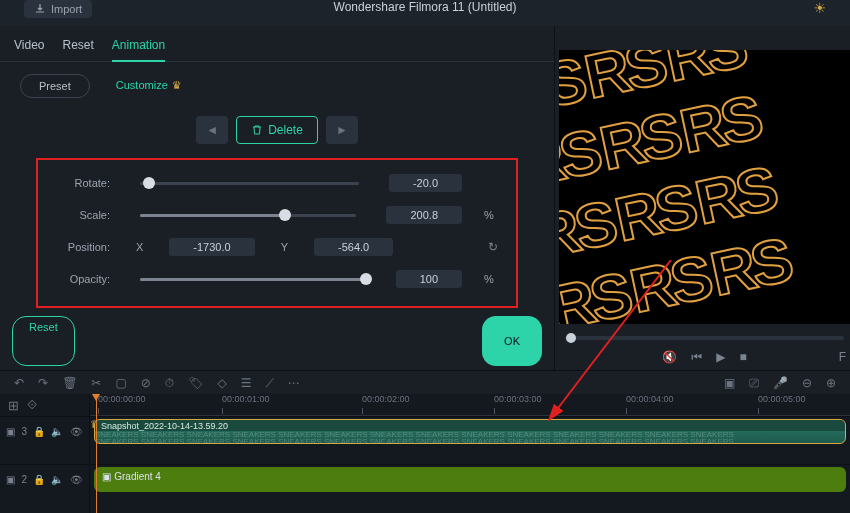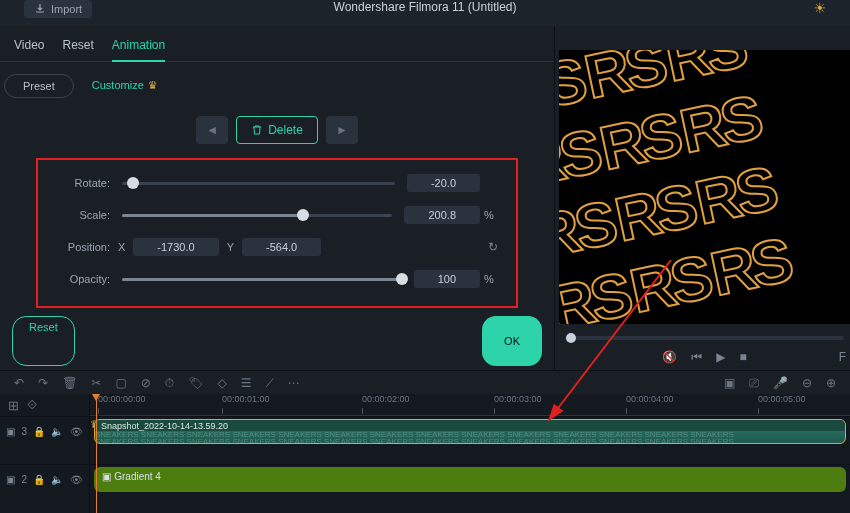--- a/index.html
+++ b/index.html
@@ -7,32 +7,32 @@
 .topbar{height:26px;display:flex;align-items:flex-start;padding:0 24px;background:#1d232b}
 .import-btn{display:flex;align-items:center;gap:5px;background:#2a323d;border-radius:4px;padding:3px 10px;color:#9aa4af;font-size:11px}
 .import-btn svg{width:12px;height:12px}
 .title{position:absolute;left:50%;transform:translateX(-50%);color:#c8d0d9;font-size:12px;font-weight:500}
 .tips-icon{margin-left:auto;color:#d4a842;font-size:14px}
 .main{display:flex;height:344px}
 .left-panel{width:555px;border-right:1px solid #0d1117;display:flex;flex-direction:column}
 .tabs{display:flex;gap:18px;padding:8px 14px 0;border-bottom:1px solid #2a323d}
 .tab{color:#b8c0c9;padding:4px 0 8px;font-size:12px;cursor:pointer}
 .tab.active{color:#2dd4a9;border-bottom:2px solid #2dd4a9;margin-bottom:-1px}
-.sub-tabs{display:flex;padding:12px 4px}
+.sub-tabs{display:flex;gap:8px;padding:12px 20px}
 .sub-tab{padding:5px 18px;border-radius:14px;font-size:11px;color:#b8c0c9}
 .sub-tab.bordered{border:1px solid #3a434f}
 .sub-tab.active{color:#2dd4a9}
 .crown{color:#d4a842;margin-left:4px}
 .action-row{display:flex;gap:8px;padding:6px 0 14px;justify-content:center}
 .action-btn{height:28px;border-radius:4px;display:flex;align-items:center;justify-content:center}
 .sq-btn{width:32px;background:#2a323d;color:#6a7480}
 .delete-btn{border:1px solid #2dd4a9;color:#2dd4a9;padding:0 14px;gap:5px;font-size:12px}
 .delete-btn svg{width:12px;height:12px}
 .red-box{border:2px solid #e02020;margin:0 36px;padding:14px 18px 18px}
-.prop-row{display:flex;align-items:center;margin-bottom:14px;gap:4px}
+.prop-row{display:flex;align-items:center;margin-bottom:14px;gap:22px}
 .prop-row:last-child{margin-bottom:0}
 .prop-label{width:54px;text-align:right;color:#9aa4af;font-size:11px}
 .slider{flex:1;height:3px;background:#3a434f;border-radius:2px;position:relative;margin:0 8px}
 .slider-fill{height:100%;background:#7a8490;border-radius:2px;position:absolute}
 .slider-thumb{width:12px;height:12px;background:#d8dde3;border-radius:50%;position:absolute;top:50%;transform:translate(-50%,-50%)}
 .val-box{background:#2a323d;border-radius:3px;padding:3px 24px;min-width:50px;text-align:center;color:#c8d0d9;font-size:11px}
 .unit{color:#9aa4af;font-size:11px;width:14px}
 .axis{color:#9aa4af;font-size:11px;margin:0 4px}
 .reset-icon{margin-left:auto;color:#7a8490;cursor:pointer}
 .bottom-btns{display:flex;justify-content:space-between;padding:8px 12px;margin-top:auto}

